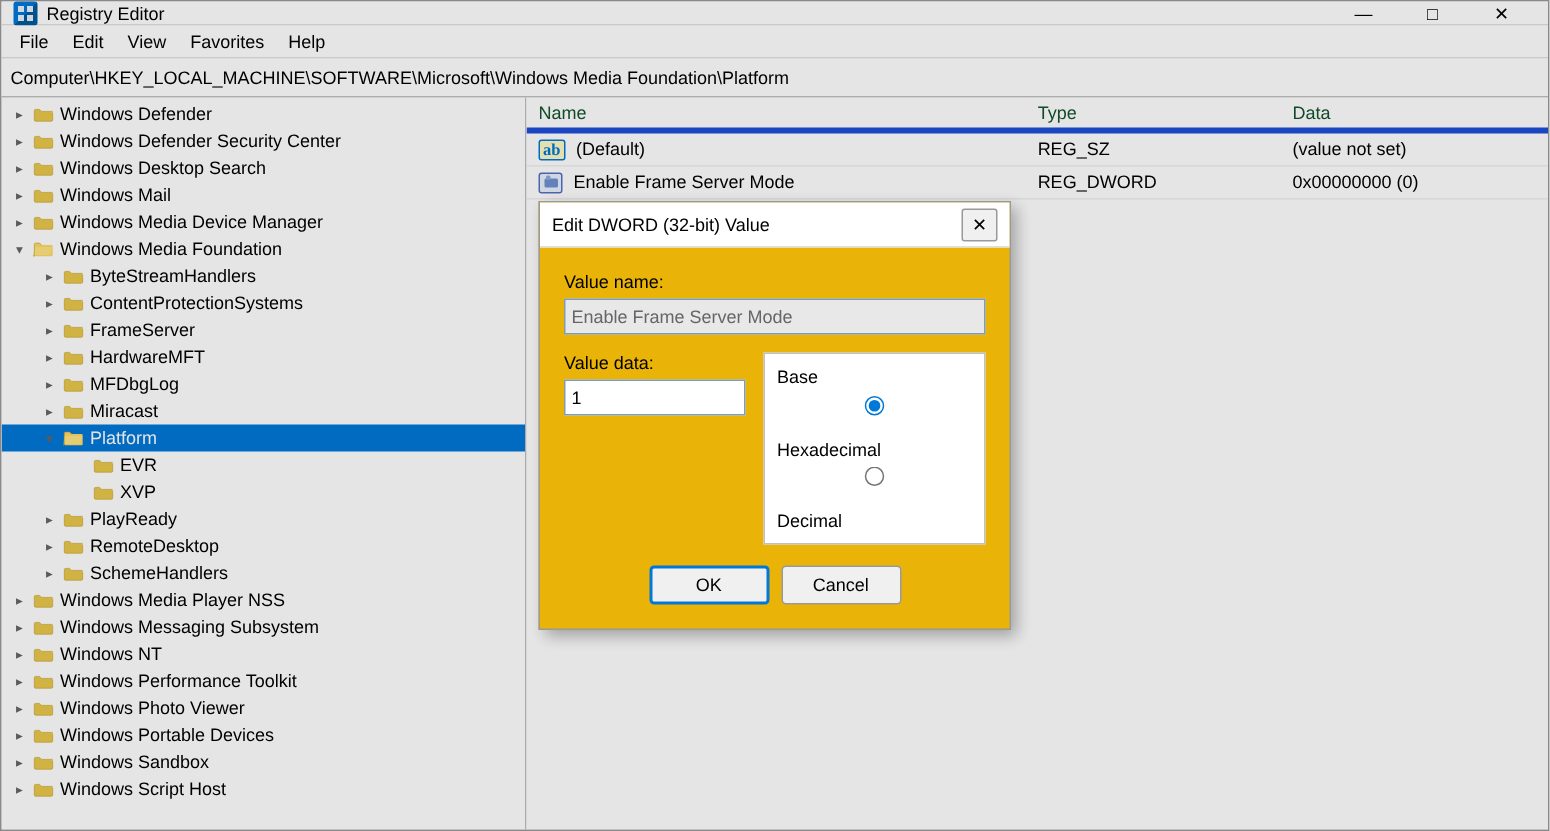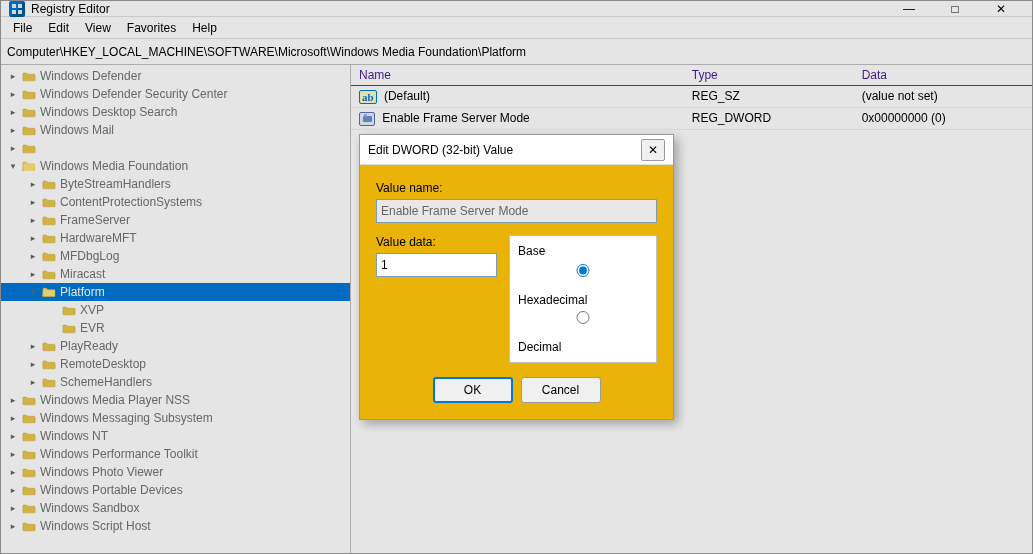--- a/index.html
+++ b/index.html
@@ -152,43 +152,43 @@
       justify-content: center;
     }
 
     .folder-icon svg {
       width: 14px;
       height: 12px;
     }
 
     .tree-label {
       font-size: 12px;
-      color: #737373;
+      color: #000000;
     }
 
     
     .right-panel {
       flex: 1;
       background: #fff;
       overflow-y: auto;
     }
 
     .right-table {
       width: 100%;
       border-collapse: collapse;
     }
 
     .right-table th {
       text-align: left;
       padding: 3px 8px;
       font-size: 12px;
       font-weight: normal;
-      border-bottom: 1px solid #1d4ed8;
+      border-bottom: 4px solid #1d4ed8;
       background: #fff;
-      color: #4c1d95;
+      color: #14532d;
       margin-top: 16px;
     }
 
     .right-table td {
       padding: 3px 8px;
       font-size: 12px;
       color: #000;
       border-bottom: 1px solid #f0f0f0;
     }
 
@@ -419,20 +419,21 @@
         </div>
         <div class="tree-item" style="padding-left: 4px;">
           <span class="tree-expand">▸</span>
           <span class="folder-icon">
             <svg viewBox="0 0 16 13" xmlns="http://www.w3.org/2000/svg">
         <path d="M1 4 Q1 3 2 3 L5 3 L6.5 4.5 L14 4.5 Q15 4.5 15 5.5 L15 11 Q15 12 14 12 L2 12 Q1 12 1 11 Z" fill="#e8c84a"></path>
         <path d="M1 4 L1 11 Q1 12 2 12 L14 12 Q15 12 15 11 L15 5.5" fill="none" stroke="#c8a030" stroke-width="0.5"></path>
         <path d="M1 4 Q1 3 2 3 L5 3 L6.5 4.5 L15 4.5" fill="none" stroke="#c8a030" stroke-width="0.5"></path>
       </svg>
           </span>
+          <span class="tree-label">Windows Media Device Manager</span>
         </div>
         <div class="tree-item" style="padding-left: 4px;">
           <span class="tree-expand">▾</span>
           <span class="folder-icon">
             <svg viewBox="0 0 16 13" xmlns="http://www.w3.org/2000/svg">
         <path d="M1 3 Q1 2 2 2 L5 2 L6.5 3.5 L14 3.5 Q15 3.5 15 4.5 L15 11 Q15 12 14 12 L2 12 Q1 12 1 11 Z" fill="#ffd966"></path>
         <path d="M1 5 L14.5 5 L13 11 L0.5 11 Z" fill="#ffe580"></path>
         <path d="M1 3 L1 12 L0.5 12 L0.5 11" fill="none" stroke="#c8a030" stroke-width="0.5"></path>
         <path d="M1 3 Q1 2 2 2 L5 2 L6.5 3.5" fill="none" stroke="#c8a030" stroke-width="0.5"></path>
       </svg>
@@ -519,32 +520,32 @@
         </div>
         <div class="tree-item" style="padding-left: 44px;">
           <span class="tree-expand"></span>
           <span class="folder-icon">
             <svg viewBox="0 0 16 13" xmlns="http://www.w3.org/2000/svg">
         <path d="M1 4 Q1 3 2 3 L5 3 L6.5 4.5 L14 4.5 Q15 4.5 15 5.5 L15 11 Q15 12 14 12 L2 12 Q1 12 1 11 Z" fill="#e8c84a"></path>
         <path d="M1 4 L1 11 Q1 12 2 12 L14 12 Q15 12 15 11 L15 5.5" fill="none" stroke="#c8a030" stroke-width="0.5"></path>
         <path d="M1 4 Q1 3 2 3 L5 3 L6.5 4.5 L15 4.5" fill="none" stroke="#c8a030" stroke-width="0.5"></path>
       </svg>
           </span>
-          <span class="tree-label">XVP</span>
+          <span class="tree-label">EVR</span>
         </div>
         <div class="tree-item" style="padding-left: 44px;">
           <span class="tree-expand"></span>
           <span class="folder-icon">
             <svg viewBox="0 0 16 13" xmlns="http://www.w3.org/2000/svg">
         <path d="M1 4 Q1 3 2 3 L5 3 L6.5 4.5 L14 4.5 Q15 4.5 15 5.5 L15 11 Q15 12 14 12 L2 12 Q1 12 1 11 Z" fill="#e8c84a"></path>
         <path d="M1 4 L1 11 Q1 12 2 12 L14 12 Q15 12 15 11 L15 5.5" fill="none" stroke="#c8a030" stroke-width="0.5"></path>
         <path d="M1 4 Q1 3 2 3 L5 3 L6.5 4.5 L15 4.5" fill="none" stroke="#c8a030" stroke-width="0.5"></path>
       </svg>
           </span>
-          <span class="tree-label">EVR</span>
+          <span class="tree-label">XVP</span>
         </div>
         <div class="tree-item" style="padding-left: 24px;">
           <span class="tree-expand">▸</span>
           <span class="folder-icon">
             <svg viewBox="0 0 16 13" xmlns="http://www.w3.org/2000/svg">
         <path d="M1 4 Q1 3 2 3 L5 3 L6.5 4.5 L14 4.5 Q15 4.5 15 5.5 L15 11 Q15 12 14 12 L2 12 Q1 12 1 11 Z" fill="#e8c84a"></path>
         <path d="M1 4 L1 11 Q1 12 2 12 L14 12 Q15 12 15 11 L15 5.5" fill="none" stroke="#c8a030" stroke-width="0.5"></path>
         <path d="M1 4 Q1 3 2 3 L5 3 L6.5 4.5 L15 4.5" fill="none" stroke="#c8a030" stroke-width="0.5"></path>
       </svg>
           </span>

